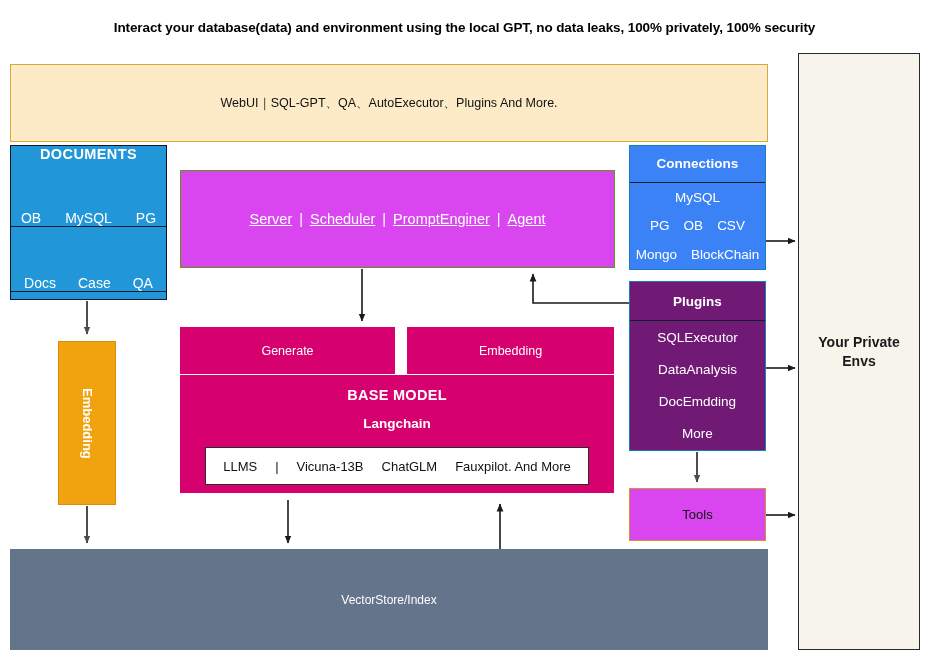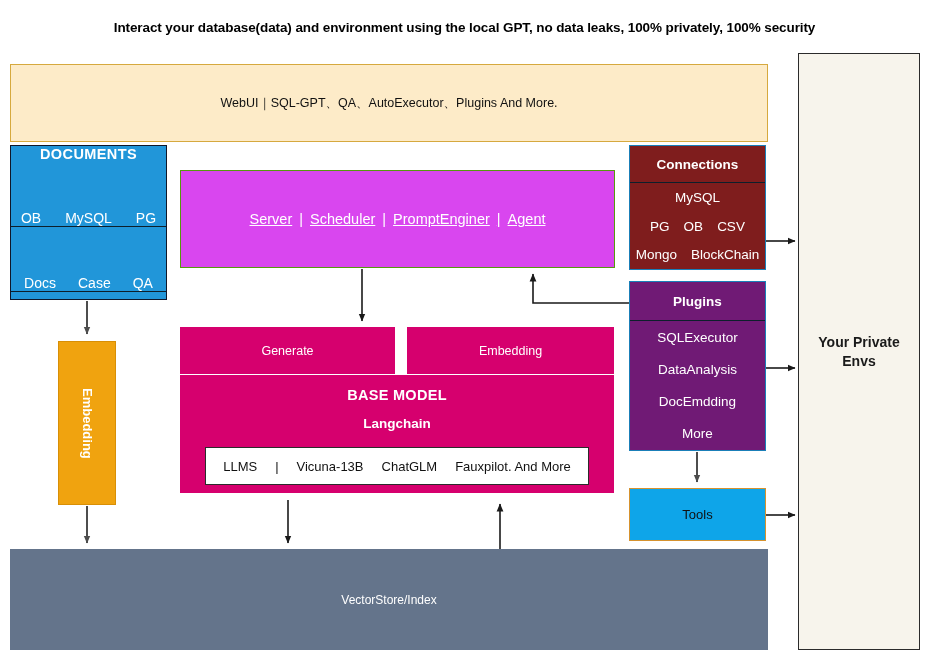--- a/index.html
+++ b/index.html
@@ -92,22 +92,22 @@
 
   
   #vectorstore{
     left:10px;top:549px;width:758px;height:101px;
     background:#64748b;color:#fff;font-size:12px;
   }
 
   
   #connections-panel{
     left:629px;top:145px;width:137px;height:125px;
-    background:#7f1d1d;border:1px solid #1a7fb8;
-    flex-direction:column;align-items:stretch;justify-content:space-between;
+    background:#3b82f6;border:1px solid #1a7fb8;
+    flex-direction:column;align-items:stretch;justify-content:flex-end;
   }
   #connections-panel .hdr{
     height:36px;display:flex;align-items:center;justify-content:center;
     color:#fff;font-size:13.5px;font-weight:bold;border-bottom:1.5px solid #0d1f2b;
   }
   #connections-panel .r{
     flex:1;display:flex;align-items:center;justify-content:center;
     color:#fff;font-size:13.5px;gap:14px;
   }
 
@@ -122,21 +122,21 @@
     color:#fff;font-size:13.5px;font-weight:bold;border-bottom:1.5px solid #0d1f2b;
   }
   #plugins-panel .r{
     flex:1;display:flex;align-items:center;justify-content:center;
     color:#fff;font-size:13.5px;
   }
 
   
   #tools-box{
     left:629px;top:488px;width:137px;height:53px;
-    background:#0ea5e9;border:1px solid #d6922e;
+    background:#d946ef;border:1px solid #d6922e;
     font-size:13px;color:#111;
   }
 
   svg.arrows{position:absolute;left:0;top:0;width:929px;height:655px;pointer-events:none;}
 </style>
 </head>
 <body>
 
 <div class="stage">
 

